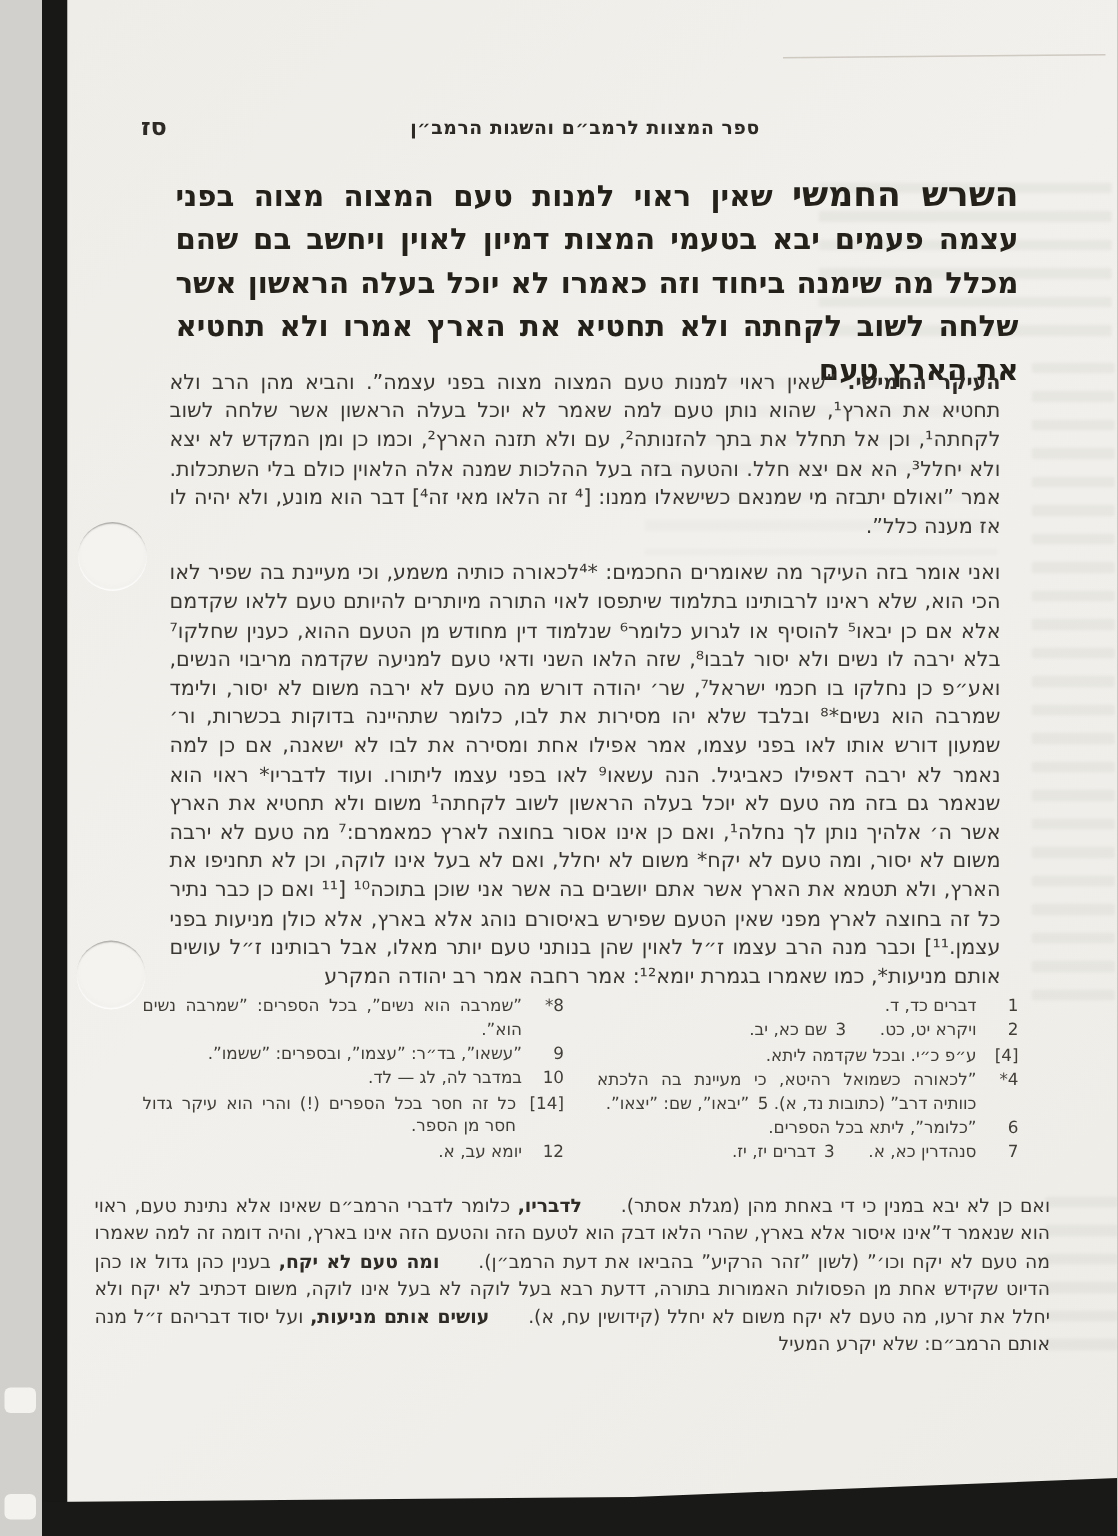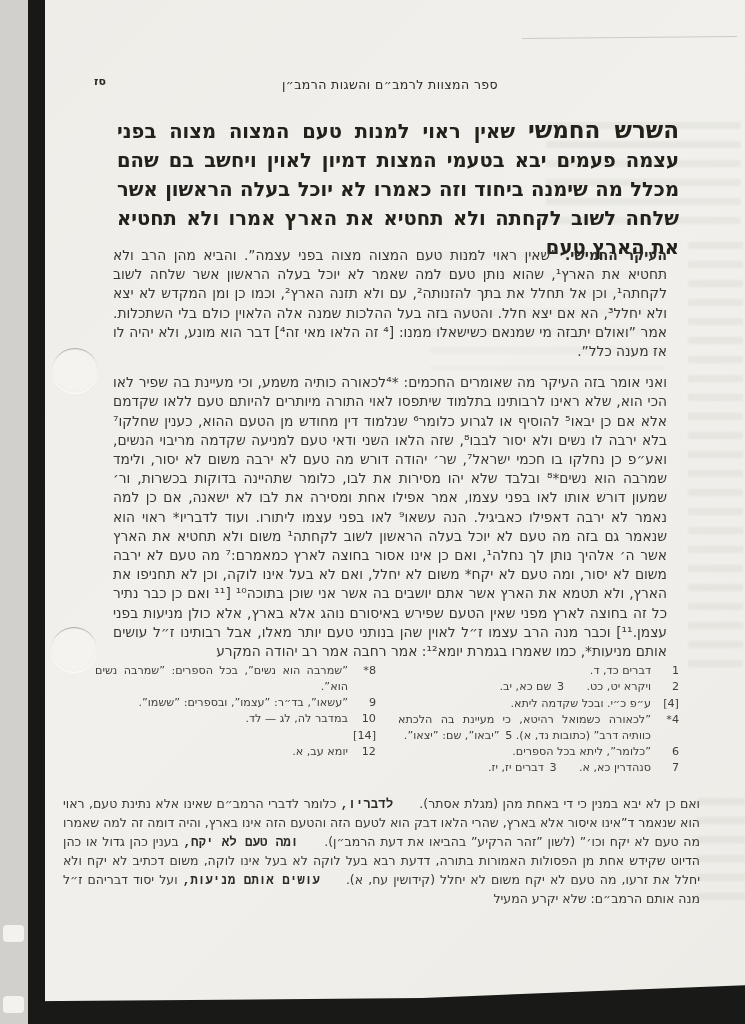--- a/index.html
+++ b/index.html
@@ -34,22 +34,22 @@
   .ghost-4{left:385px;top:252px;width:235px;height:118px;opacity:.5;}
   .punch-hole{
     position:absolute;width:46px;height:46px;border-radius:50%;
     background:radial-gradient(circle at 50% 45%,#f4f3f0 58%,#ebe9e4 100%);
     box-shadow:inset 0 2px 1px -1px rgba(110,108,102,0.55),inset 0 -1px 1px rgba(255,255,255,0.85);
   }
   .hole-top{left:7px;top:348px;}
   .hole-bottom{left:6px;top:627px;}
   
   .running-header{position:absolute;top:74px;right:66px;left:56px;text-align:center;}
-  .header-title{font-weight:normal;font-size:12.5px;letter-spacing:0.4px;color:#2d2a25;}
-  .page-number{position:absolute;left:-7px;top:1px;font-weight:bold;font-size:11px;color:#2d2a25;}
+  .header-title{font-weight:bold;font-size:12.5px;letter-spacing:0.4px;color:#2d2a25;}
+  .page-number{position:absolute;left:-7px;top:1px;font-weight:bold;font-size:16px;color:#2d2a25;}
   .shoresh{
     position:absolute;top:116px;right:66px;left:72px;
     font-weight:bold;font-size:19.5px;line-height:29px;text-align:justify;color:#232119;
   }
   .shoresh-lead{font-size:23px;}
   .hasaga{
     position:absolute;top:234px;right:66px;left:56px;
     font-size:13.8px;line-height:19.2px;text-align:justify;color:#3b3833;
   }
   .hasaga p{margin:12px;}
@@ -59,21 +59,21 @@
     display:flex;gap:22px;font-size:11.2px;line-height:15.8px;color:#413e38;
   }
   .fn-col{flex:1;min-width:0;}
   .fn-item{display:flex;gap:9px;margin:0 0 0.5px 0;}
   .fn-label{min-width:19px;text-align:right;direction:ltr;flex:none;}
   .fn-text{flex:1;text-align:justify;}
   .commentary{
     position:absolute;top:795px;right:45px;left:18px;
     font-size:12.5px;line-height:18.4px;text-align:justify;color:#3b3833;
   }
-  .bc-lead{font-weight:bold;color:#2e2b26;margin-inline-start:26px;font-family:Liberation Mono, monospace;}
+  .bc-lead{font-weight:bold;color:#2e2b26;margin-inline-start:26px;}
 </style>
 </head>
 <body>
 
 <div class="viewport">
 
   <div class="outer-strip"></div>
   <div class="black-strip"></div>
   <div class="strip-blob blob-1"></div>
   <div class="strip-blob blob-2"></div>
@@ -137,20 +137,21 @@
         <div class="fn-item">
           <span class="fn-label">9</span>
           <span class="fn-text">”עשאו”, בד״ר: ”עצמו”, ובספרים: ”ששמו”.</span>
         </div>
         <div class="fn-item">
           <span class="fn-label">10</span>
           <span class="fn-text">במדבר לה, לג — לד.</span>
         </div>
         <div class="fn-item">
           <span class="fn-label">[14]</span>
+          <span class="fn-text">כל זה חסר בכל הספרים (!) והרי הוא עיקר גדול חסר מן הספר.</span>
         </div>
         <div class="fn-item">
           <span class="fn-label">12</span>
           <span class="fn-text">יומא עב, א.</span>
         </div>
       </div>
     </div>
 
     <div class="commentary" dir="rtl">
       <span>ואם כן לא יבא במנין כי די באחת מהן (מגלת אסתר).</span><span class="bc-lead">לדבריו,</span><span> כלומר לדברי הרמב״ם שאינו אלא נתינת טעם, ראוי הוא שנאמר ד”אינו איסור אלא בארץ, שהרי הלאו דבק הוא לטעם הזה והטעם הזה אינו בארץ, והיה דומה זה למה שאמרו מה טעם לא יקח וכו׳” (לשון ”זהר הרקיע” בהביאו את דעת הרמב״ן).</span><span class="bc-lead">ומה טעם לא יקח,</span><span> בענין כהן גדול או כהן הדיוט שקידש אחת מן הפסולות האמורות בתורה, דדעת רבא בעל לוקה לא בעל אינו לוקה, משום דכתיב לא יקח ולא יחלל את זרעו, מה טעם לא יקח משום לא יחלל (קידושין עח, א).</span><span class="bc-lead">עושים אותם מניעות,</span><span> ועל יסוד דבריהם ז״ל מנה אותם הרמב״ם: שלא יקרע המעיל</span>

